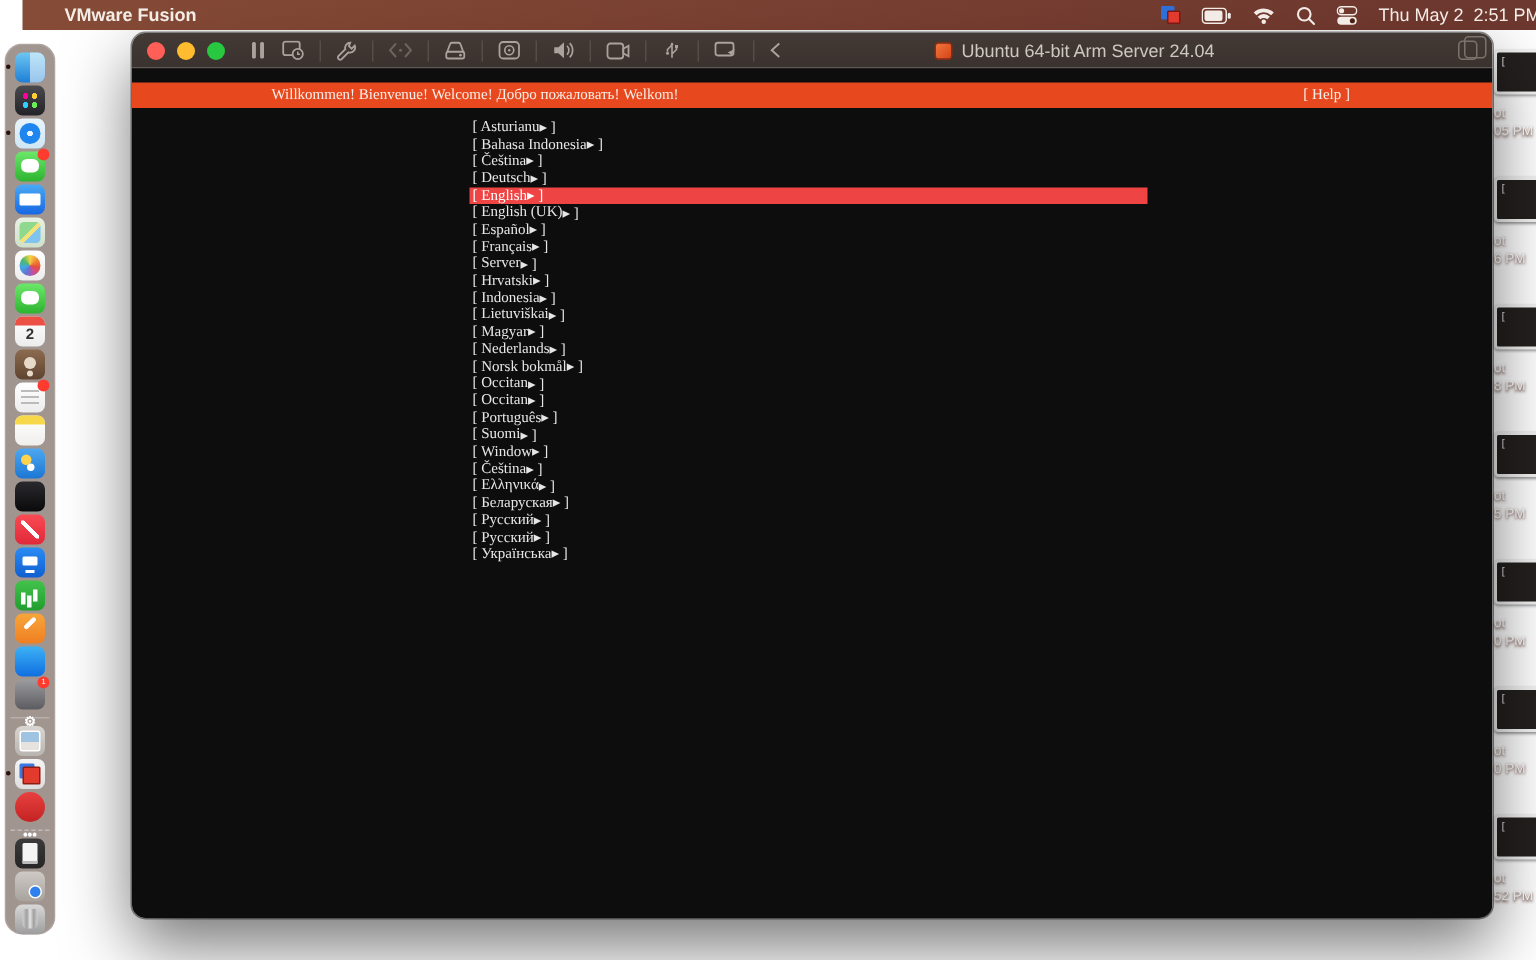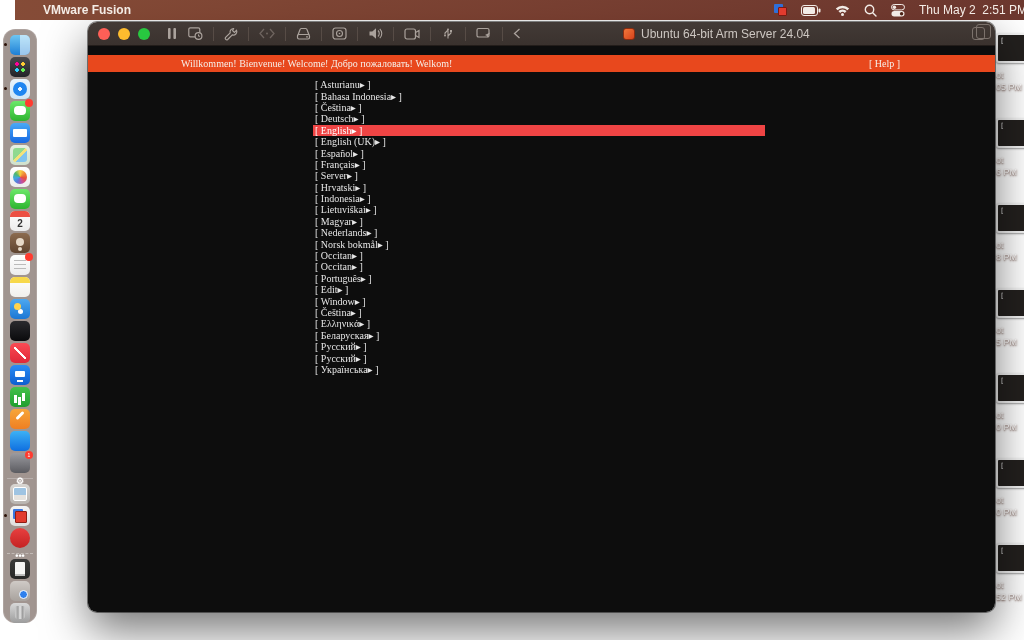--- a/index.html
+++ b/index.html
@@ -442,21 +442,21 @@
   </div>
         <div class="lang-row">
     <span class="lft">[ Occitan</span>
     <span class="rgt">▸ ]</span>
   </div>
         <div class="lang-row">
     <span class="lft">[ Português</span>
     <span class="rgt">▸ ]</span>
   </div>
         <div class="lang-row">
-    <span class="lft">[ Edit</span>
+    <span class="lft">[ Suomi</span>
     <span class="rgt">▸ ]</span>
   </div>
         <div class="lang-row">
     <span class="lft">[ Window</span>
     <span class="rgt">▸ ]</span>
   </div>
         <div class="lang-row">
     <span class="lft">[ Čeština</span>
     <span class="rgt">▸ ]</span>
   </div>

